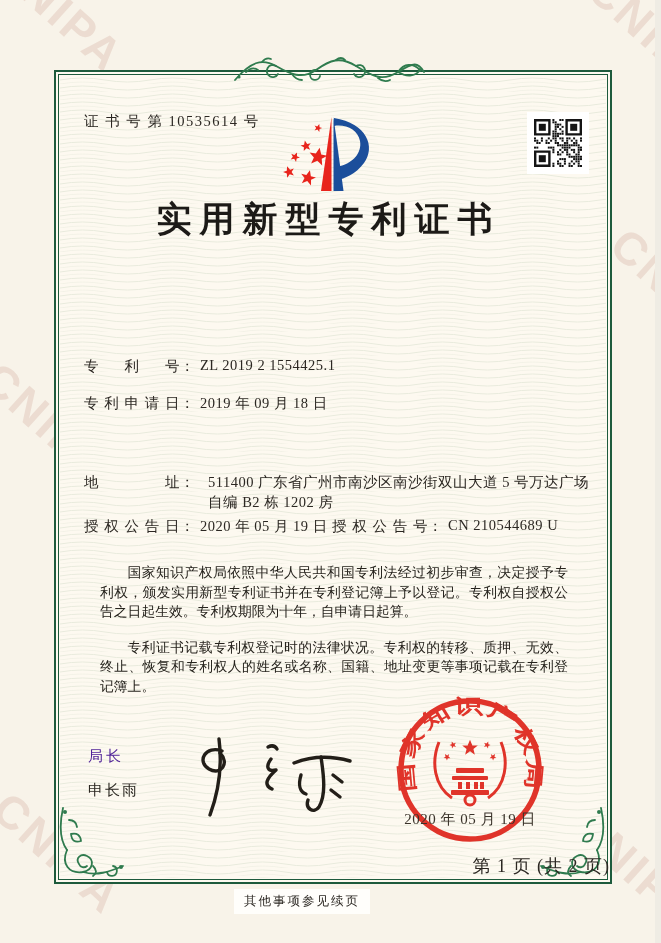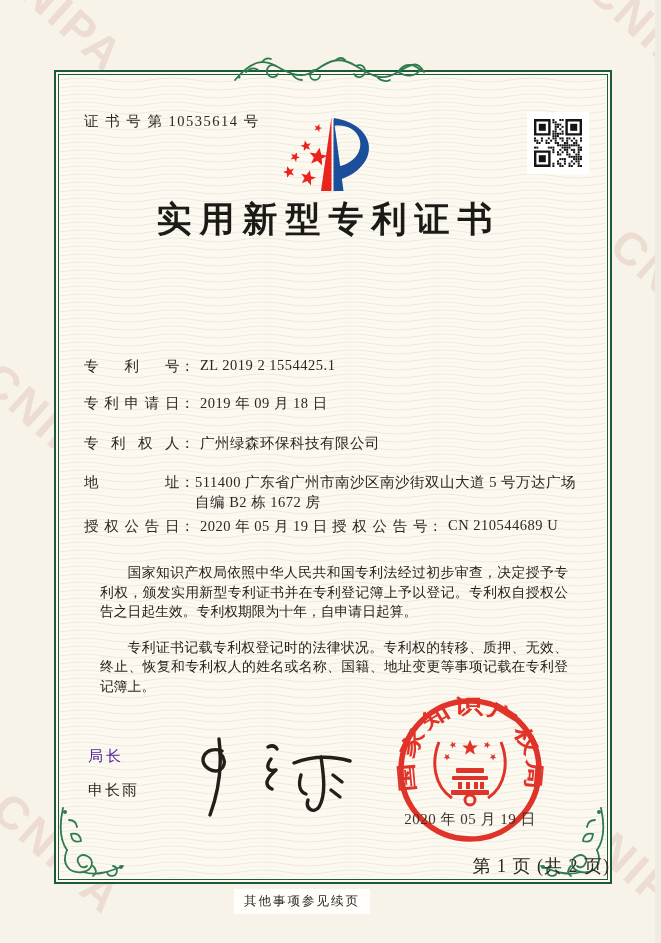--- a/index.html
+++ b/index.html
@@ -29,21 +29,21 @@
   .logo{position:absolute;left:275px;top:95px;}
   .qr{position:absolute;left:527px;top:112px;background:#fff;padding:2px;}
   .title{position:absolute;left:54px;top:196px;width:549px;text-align:center;
          font-size:35px;font-weight:bold;letter-spacing:8px;color:#1c1a17;}
 
   
   .row{position:absolute;left:84px;font-size:14.5px;letter-spacing:.5px;white-space:nowrap;}
   .flabel{display:inline-block;width:96px;text-align:justify;text-align-last:justify;vertical-align:top;}
   .colon{vertical-align:top;}
   .fvalue{margin-left:5px;vertical-align:top;}
-  .addr-val{display:inline-block;margin-left:0;white-space:normal;width:400px;line-height:19.5px;vertical-align:top;}
+  .addr-val{display:inline-block;margin-left:13px;white-space:normal;width:400px;line-height:19.5px;vertical-align:top;}
   .grant-no-group{position:absolute;left:248px;top:0;}
 
   
   .paras{position:absolute;left:84px;top:547px;width:500px;font-size:13.8px;
          line-height:19.5px;text-align:justify;color:#26231d;}
   .paras p{margin:16px;text-indent:2em;}
 
   
   .director-title{position:absolute;left:88px;top:747px;font-size:15px;letter-spacing:3px;
         font-family:"Liberation Sans","DejaVu Sans",sans-serif;color:#4c1d95;}
@@ -294,25 +294,22 @@
   </svg>
 
   <div class="title">实用新型专利证书</div>
 
   <div class="row" style="top:357px">
     <span class="flabel">专利号</span><span class="colon">：</span><span class="fvalue">ZL 2019 2 1554425.1</span>
   </div>
   <div class="row" style="top:394px">
     <span class="flabel">专利申请日</span><span class="colon">：</span><span class="fvalue">2019 年 09 月 18 日</span>
   </div>
-  <div class="row" style="top:434px">
-    <span class="flabel">专利权人</span><span class="colon">：</span><span class="fvalue">广州绿森环保科技有限公司</span>
-  </div>
   <div class="row" style="top:473px">
-    <span class="flabel">地址</span><span class="colon">：</span><span class="addr-val"><span>511400 广东省广州市南沙区南沙街双山大道 5 号万达广场</span><br><span>自编 B2 栋 1672 房</span></span>
+    <span class="flabel">地址</span><span class="colon">：</span><span class="addr-val"><span>511400 广东省广州市南沙区南沙街双山大道 5 号万达广场</span><br><span>自编 B2 栋 1202 房</span></span>
   </div>
   <div class="row" style="top:517px">
     <span class="flabel">授权公告日</span><span class="colon">：</span><span class="fvalue">2020 年 05 月 19 日</span>
     <span class="grant-no-group">
       <span class="flabel">授权公告号</span><span class="colon">：</span><span class="fvalue">CN 210544689 U</span>
     </span>
   </div>
 
   <div class="paras">
     <p>国家知识产权局依照中华人民共和国专利法经过初步审查，决定授予专利权，颁发实用新型专利证书并在专利登记簿上予以登记。专利权自授权公告之日起生效。专利权期限为十年，自申请日起算。</p>

